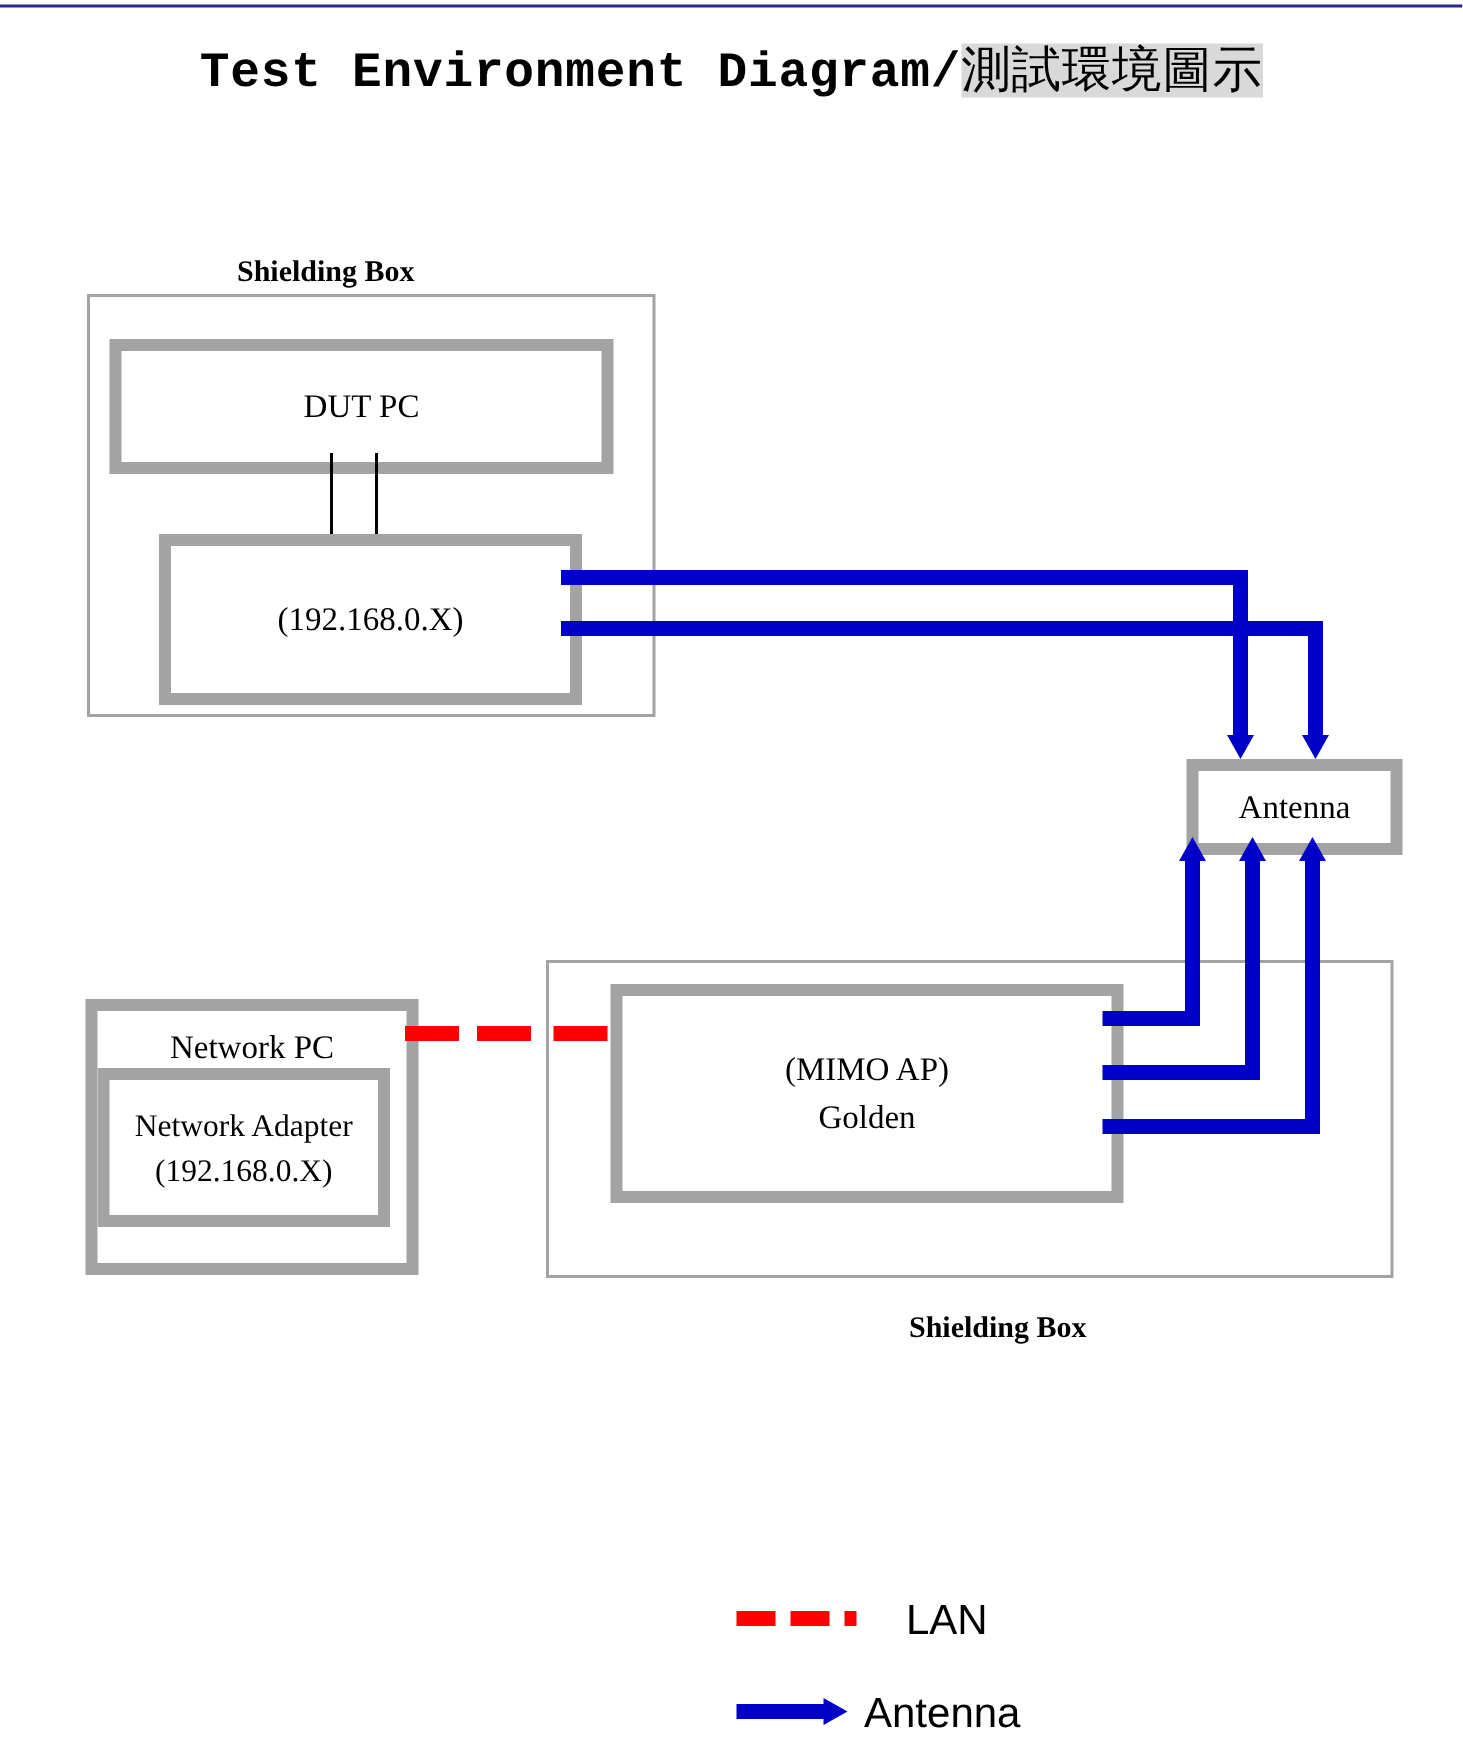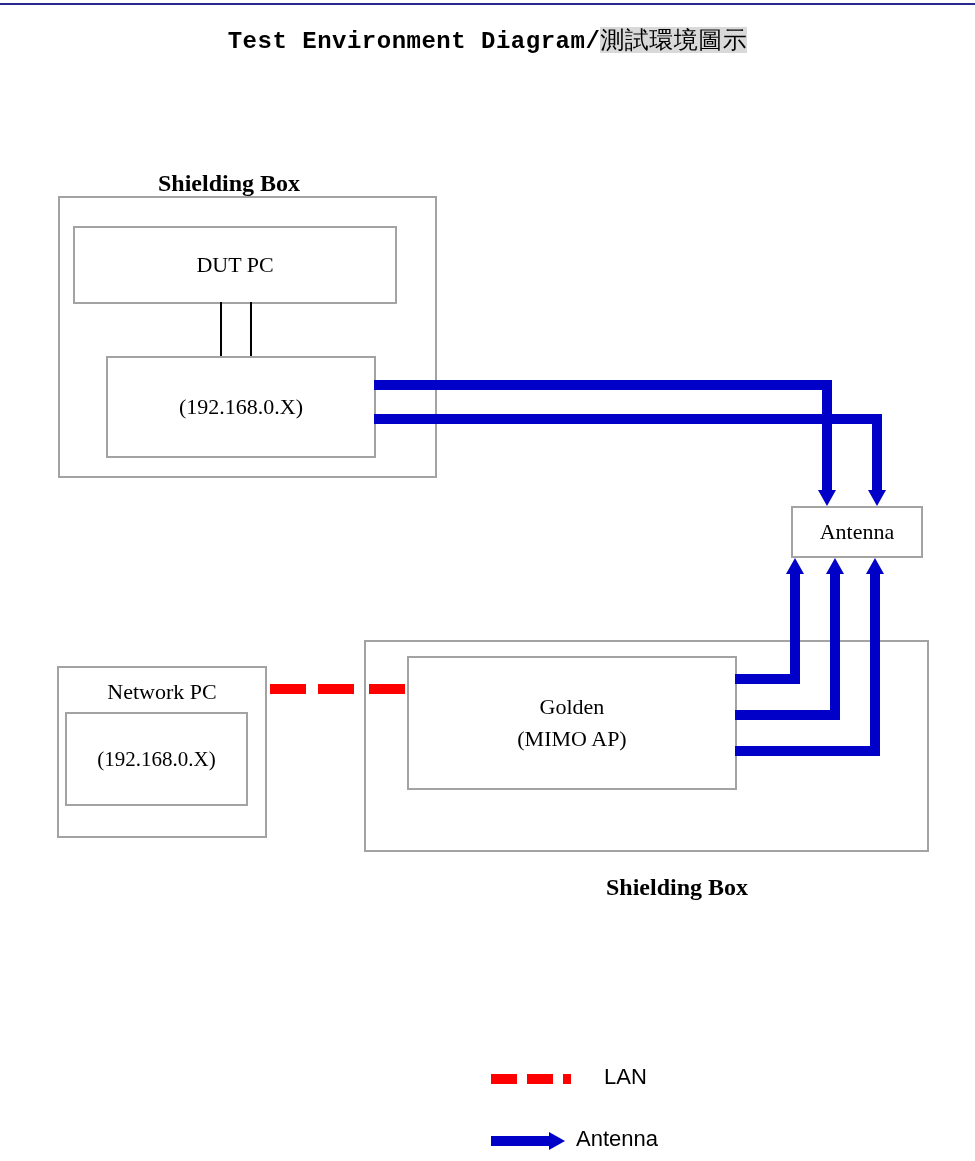--- a/index.html
+++ b/index.html
@@ -21,50 +21,50 @@
     height: 0;
     border-top: 2px solid #29298f;
   }
 
   .title {
     position: absolute;
     top: 24px;
     left: 0;
     width: 975px;
     text-align: center;
-    font-size: 24px;
+    font-size: 33px;
     letter-spacing: 0.5px;
   }
   .title .mono {
     font-family: "Courier New", monospace;
     font-weight: bold;
   }
   .title .cjk {
     font-family: "Microsoft JhengHei", "PMingLiU", serif;
     background: #d9d9d9;
   }
 
   .box {
     position: absolute;
-    border: 2px solid #a3a3a3;
+    border: 8px solid #a3a3a3;
     background: #fff;
     text-align: center;
     font-size: 22px;
     display: flex;
     flex-direction: column;
     align-items: center;
     justify-content: center;
     line-height: 1.45;
   }
   .box .line { width: 100%; }
 
   .shield-label {
     position: absolute;
     font-weight: bold;
-    font-size: 24px;
+    font-size: 20px;
   }
 
   .lan-dash {
     position: absolute;
     height: 10px;
     background: #ff0000;
   }
 
   .ant-line {
     position: absolute;
@@ -92,21 +92,21 @@
     width: 0;
     height: 0;
     border-top: 9px solid transparent;
     border-bottom: 9px solid transparent;
     border-left: 16px solid #0000c8;
   }
 
   .legend-text {
     position: absolute;
     font-family: Arial, sans-serif;
-    font-size: 22px;
+    font-size: 28px;
   }
 </style>
 </head>
 <body>
 
 <div class="canvas">
 
   <div class="top-rule"></div>
 
   <div class="title">
@@ -127,31 +127,32 @@
     <div class="line">(192.168.0.X)</div>
   </div>
 
   <div class="box" style="left:791px; top:506px; width:128px; height:48px;">
     <div class="line">Antenna</div>
   </div>
 
   <div class="box" style="left:364px; top:640px; width:561px; height:208px; border-width:2px; background:transparent;"></div>
 
   <div class="box" style="left:407px; top:656px; width:326px; height:130px;">
+    <div class="line">(MIMO AP)</div>
     <div class="line">Golden</div>
-    <div class="line">(MIMO AP)</div>
   </div>
 
   <div class="shield-label" style="left:606px; top:874px;">Shielding Box</div>
 
   <div class="box" style="left:57px; top:666px; width:206px; height:160px; justify-content:flex-start; padding-top:8px;">
     <div class="line">Network PC</div>
   </div>
 
   <div class="box" style="left:65px; top:712px; width:179px; height:90px; font-size:21px;">
+    <div class="line">Network Adapter</div>
     <div class="line">(192.168.0.X)</div>
   </div>
 
   <div class="lan-dash" style="left:270px; top:684px; width:36px;"></div>
   <div class="lan-dash" style="left:318px; top:684px; width:36px;"></div>
   <div class="lan-dash" style="left:369px; top:684px; width:36px;"></div>
 
   <div class="ant-line" style="left:374px; top:380px; width:458px; height:10px;"></div>
   <div class="ant-line" style="left:822px; top:380px; width:10px; height:112px;"></div>
   <div class="arrowhead-down" style="left:818px; top:490px;"></div>

